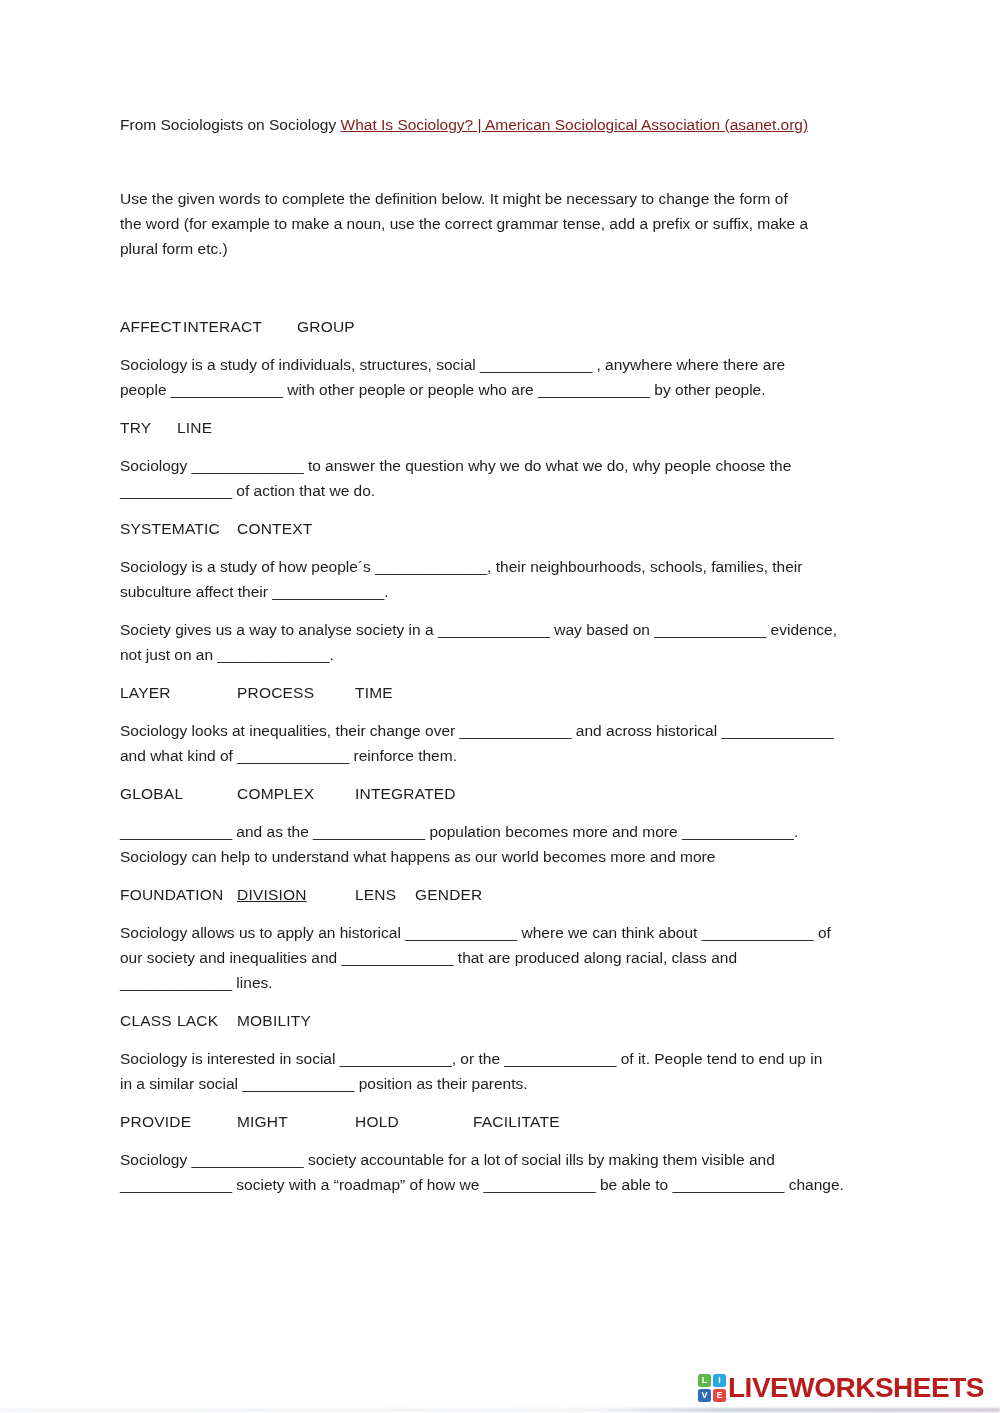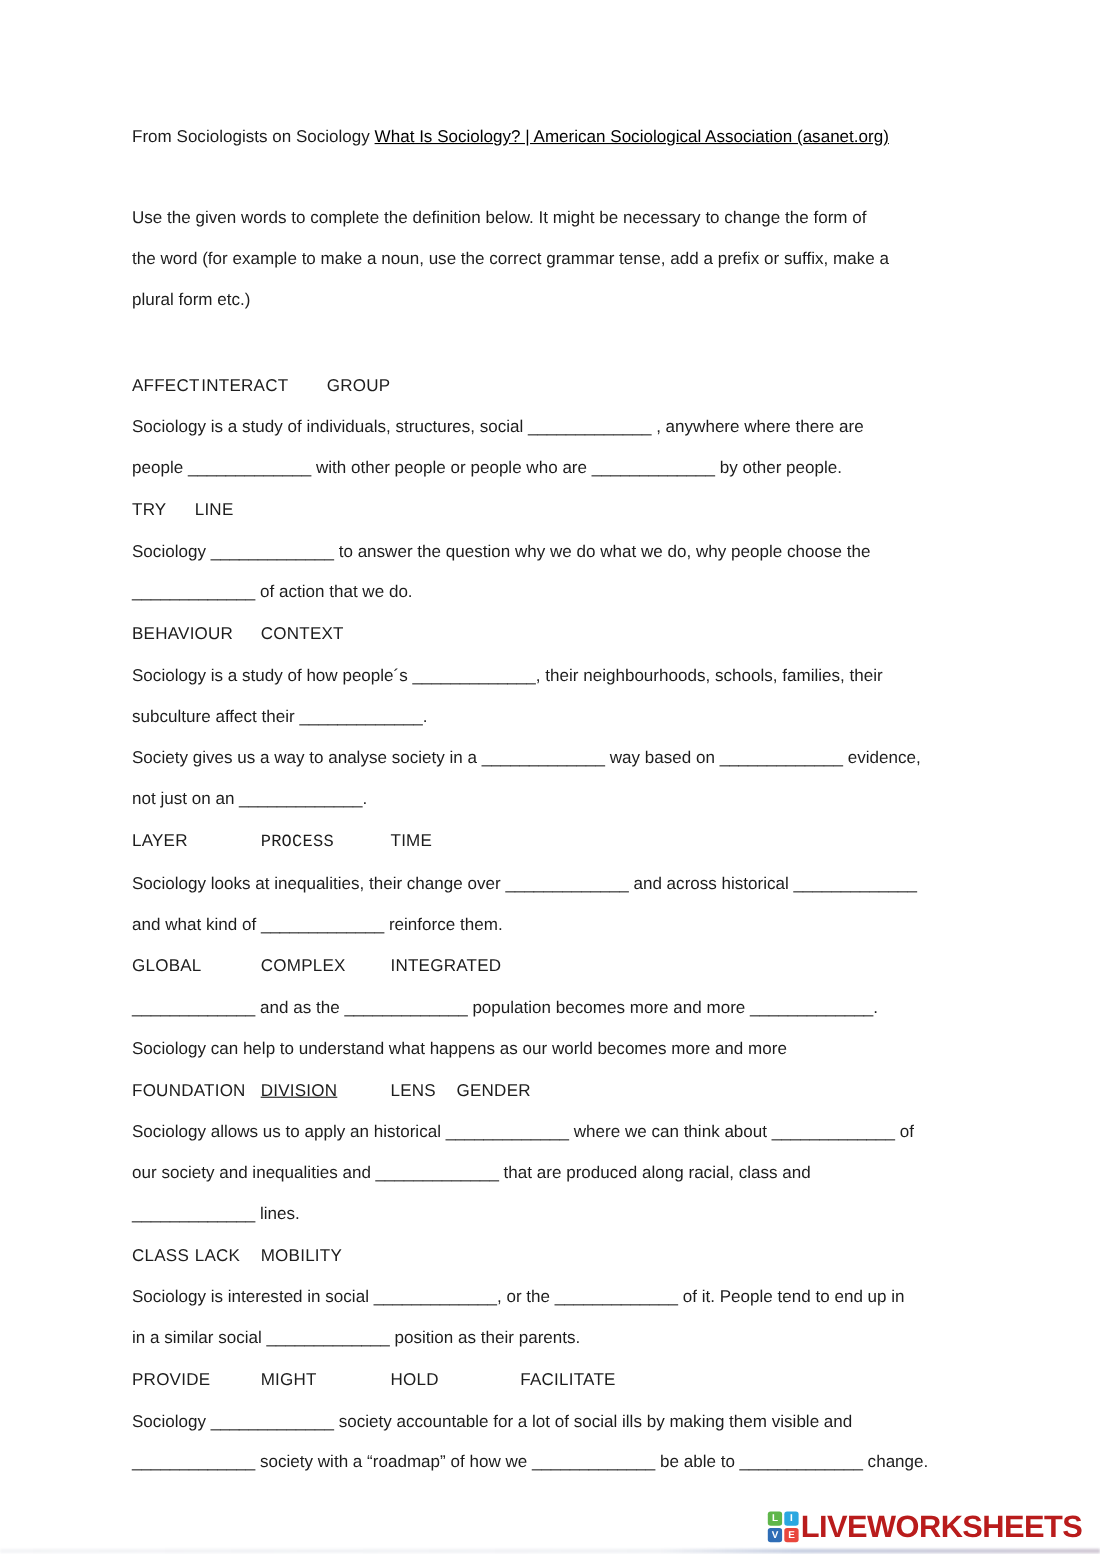--- a/index.html
+++ b/index.html
@@ -13,21 +13,20 @@
   }
   .page-content{
     position:absolute;
     left:120px;top:112px;
     width:790px;
   }
   .doc-line{
     font-size:15.5px;
     line-height:25px;
     white-space:pre;
-    margin-top:12px;
   }
   .header-line{margin:0 0 49px 0;}
   .doc-link{
     text-decoration:underline;
     cursor:pointer;
   }
   .instructions{margin:0 0 53px 0;}
   .ws-section{margin:0;}
   .bank{
     margin:0 0 13px 0;
@@ -80,21 +79,21 @@
       rgba(120,140,185,0.40) 72%,
       rgba(140,120,150,0.40) 100%);
     filter:blur(1px);
   }
 </style>
 </head>
 <body style="color: rgb(29, 29, 29);">
 
 <div class="page-content">
 
-  <p class="doc-line header-line"><span>From Sociologists on Sociology </span><span class="doc-link" style="color: #000000;">What Is Sociology? | American Sociological Association (asanet.org)</span></p>
+  <p class="doc-line header-line"><span>From Sociologists on Sociology </span><span class="doc-link" style="color: #7f1d1d;">What Is Sociology? | American Sociological Association (asanet.org)</span></p>
 
   <div class="instructions">
     <div class="doc-line">Use the given words to complete the definition below. It might be necessary to change the form of</div>
     <div class="doc-line">the word (for example to make a noun, use the correct grammar tense, add a prefix or suffix, make a</div>
     <div class="doc-line">plural form etc.)</div>
   </div>
 
   <div id="sections-root">
   <section class="ws-section">
     <p class="bank"><span class="bank-word" style="width: 63px;">AFFECT</span><span class="bank-word" style="width: 114px;">INTERACT</span><span class="bank-word">GROUP</span></p>
@@ -106,36 +105,36 @@
 
   <section class="ws-section">
     <p class="bank"><span class="bank-word" style="width: 57px;">TRY</span><span class="bank-word">LINE</span></p>
     <div class="sentence">
           <div class="doc-line">Sociology _____________ to answer the question why we do what we do, why people choose the</div>
           <div class="doc-line">_____________ of action that we do.</div>
         </div>
   </section>
 
   <section class="ws-section">
-    <p class="bank"><span class="bank-word" style="width: 117px;">BEHAVIOUR</span><span class="bank-word">CONTEXT</span></p>
+    <p class="bank"><span class="bank-word" style="width: 117px;">SYSTEMATIC</span><span class="bank-word">CONTEXT</span></p>
     <div class="sentence">
           <div class="doc-line">Sociology is a study of how people´s _____________, their neighbourhoods, schools, families, their</div>
           <div class="doc-line">subculture affect their _____________.</div>
         </div>
   </section>
 
   <section class="ws-section">
     <div class="sentence">
           <div class="doc-line">Society gives us a way to analyse society in a _____________ way based on _____________ evidence,</div>
           <div class="doc-line">not just on an _____________.</div>
         </div>
   </section>
 
   <section class="ws-section">
-    <p class="bank"><span class="bank-word" style="width: 117px;">LAYER</span><span class="bank-word" style="width: 118px; font-family: Liberation Mono, monospace;">PROCESS</span><span class="bank-word">TIME</span></p>
+    <p class="bank"><span class="bank-word" style="width: 117px;">LAYER</span><span class="bank-word" style="width: 118px;">PROCESS</span><span class="bank-word">TIME</span></p>
     <div class="sentence">
           <div class="doc-line">Sociology looks at inequalities, their change over _____________ and across historical _____________</div>
           <div class="doc-line">and what kind of _____________ reinforce them.</div>
         </div>
   </section>
 
   <section class="ws-section">
     <p class="bank"><span class="bank-word" style="width: 117px;">GLOBAL</span><span class="bank-word" style="width: 118px;">COMPLEX</span><span class="bank-word">INTEGRATED</span></p>
     <div class="sentence">
           <div class="doc-line">_____________ and as the _____________ population becomes more and more _____________.</div>

